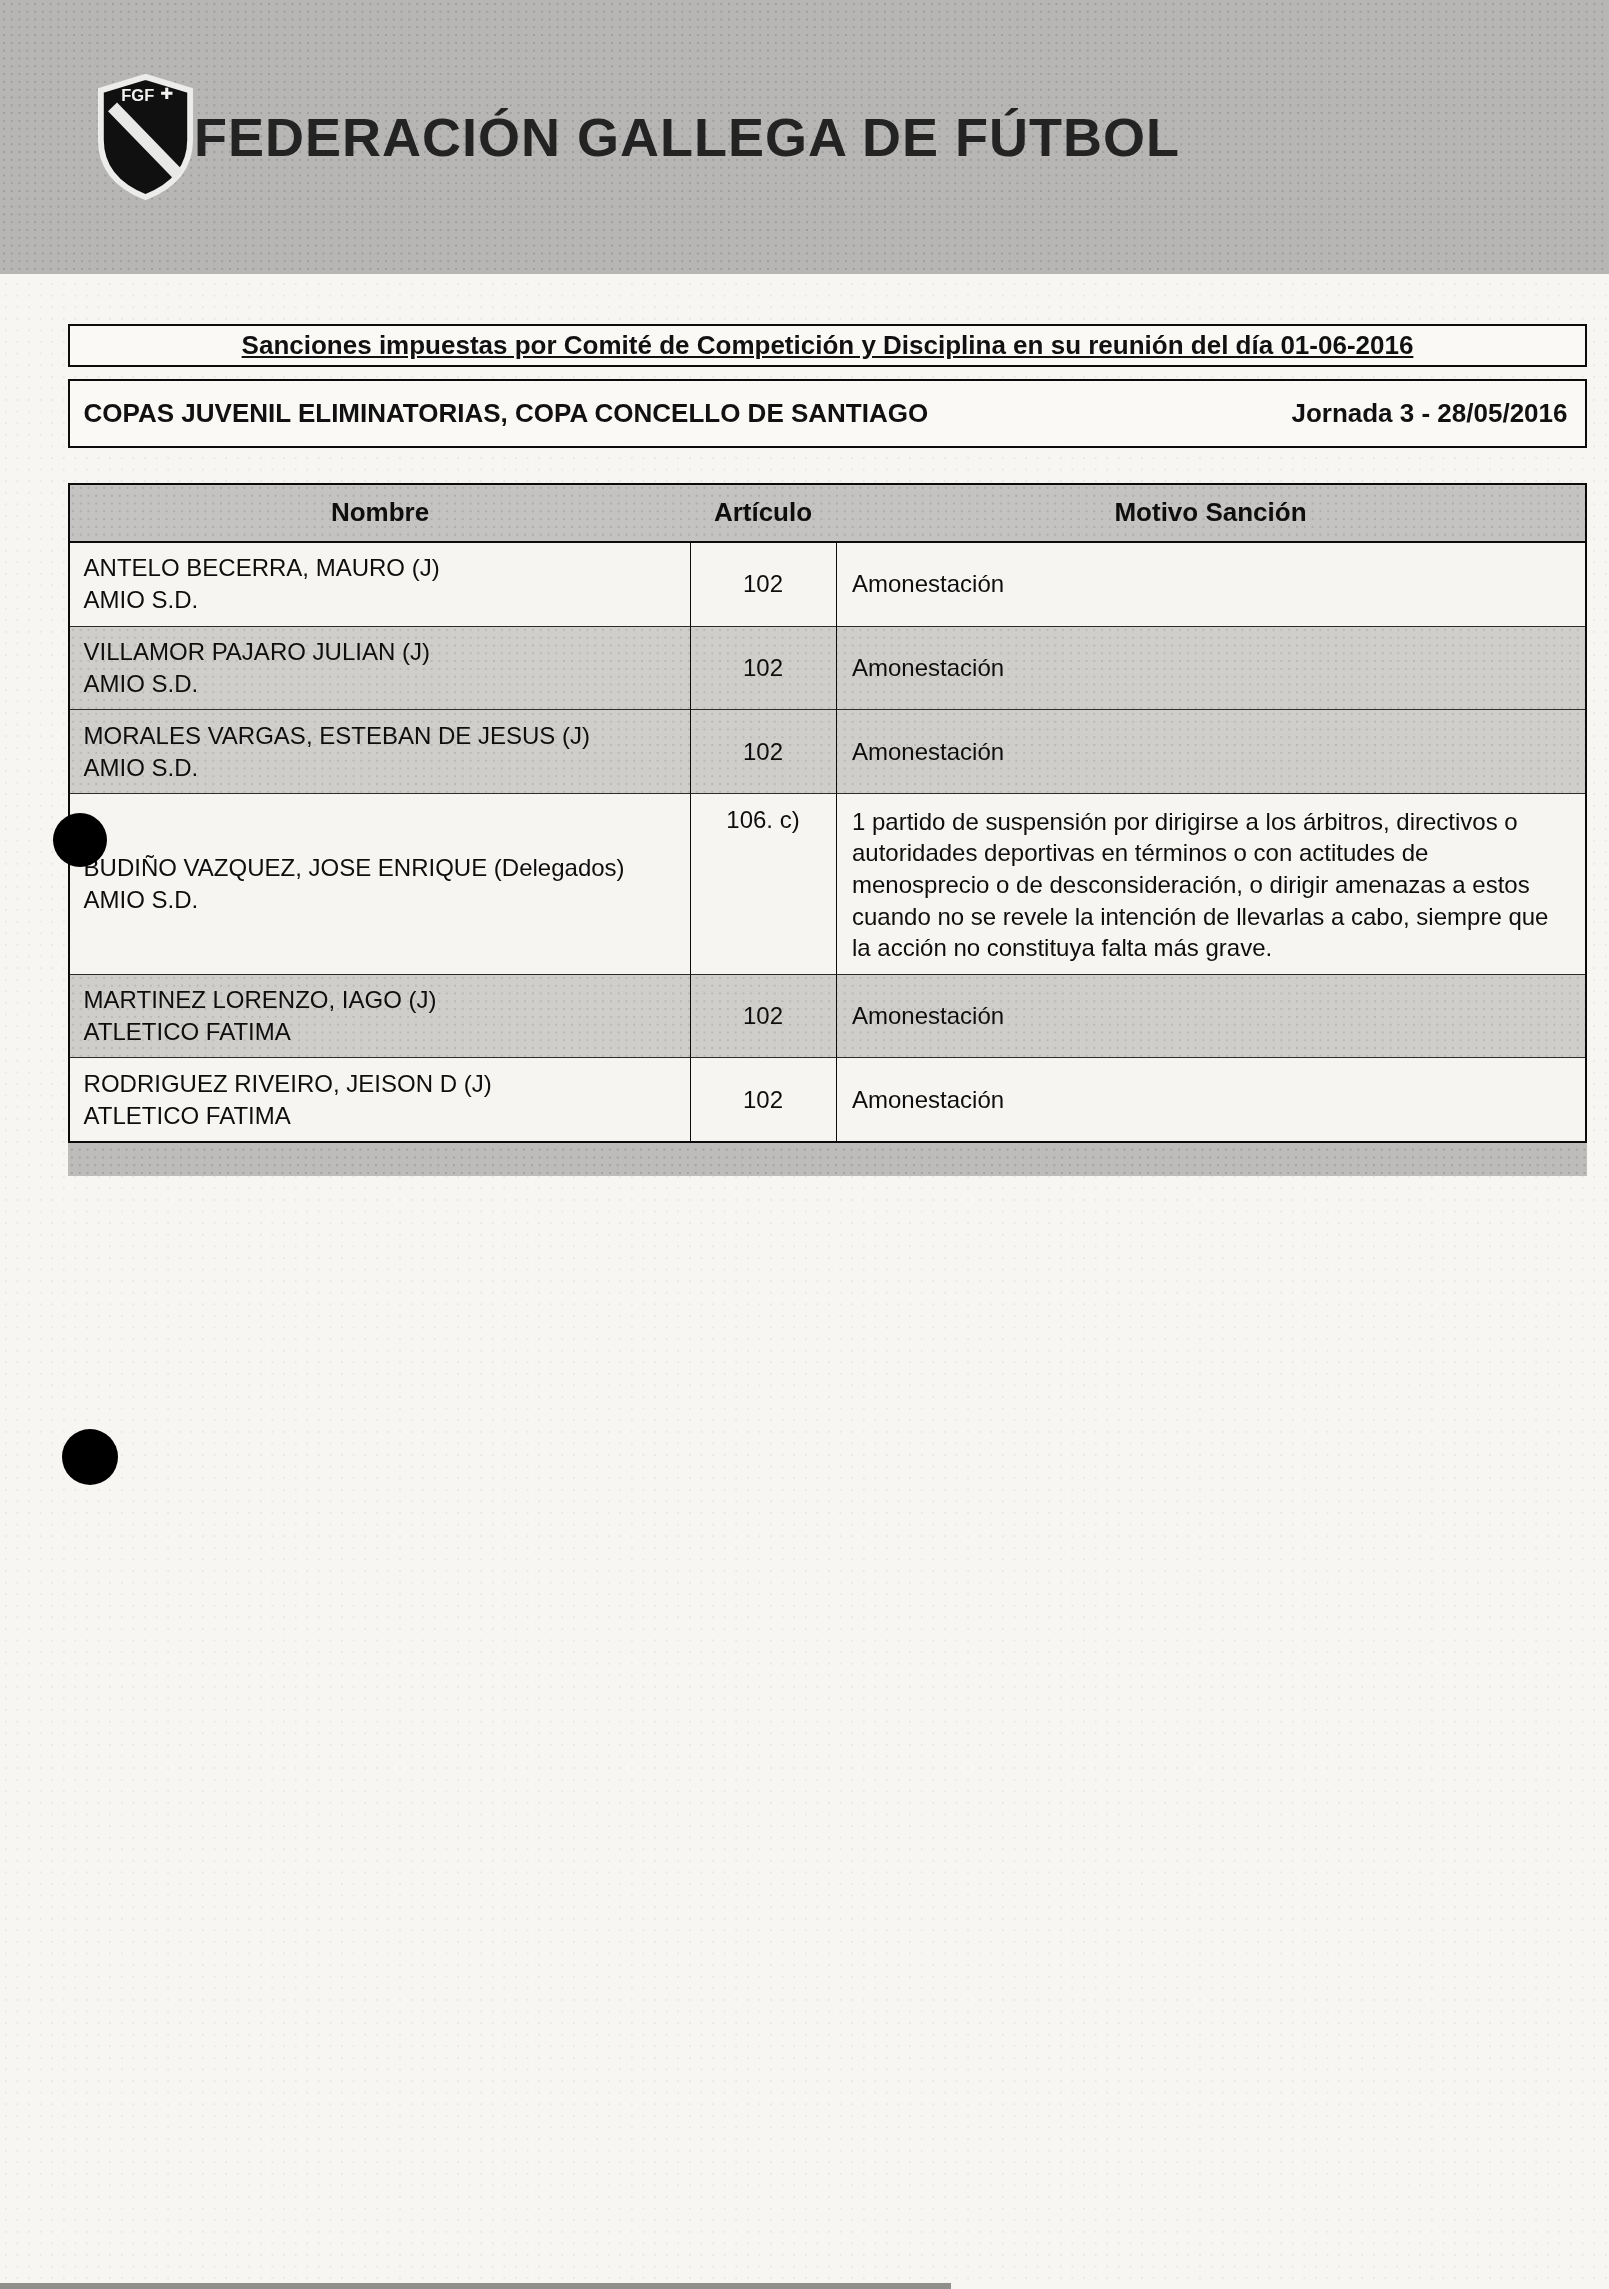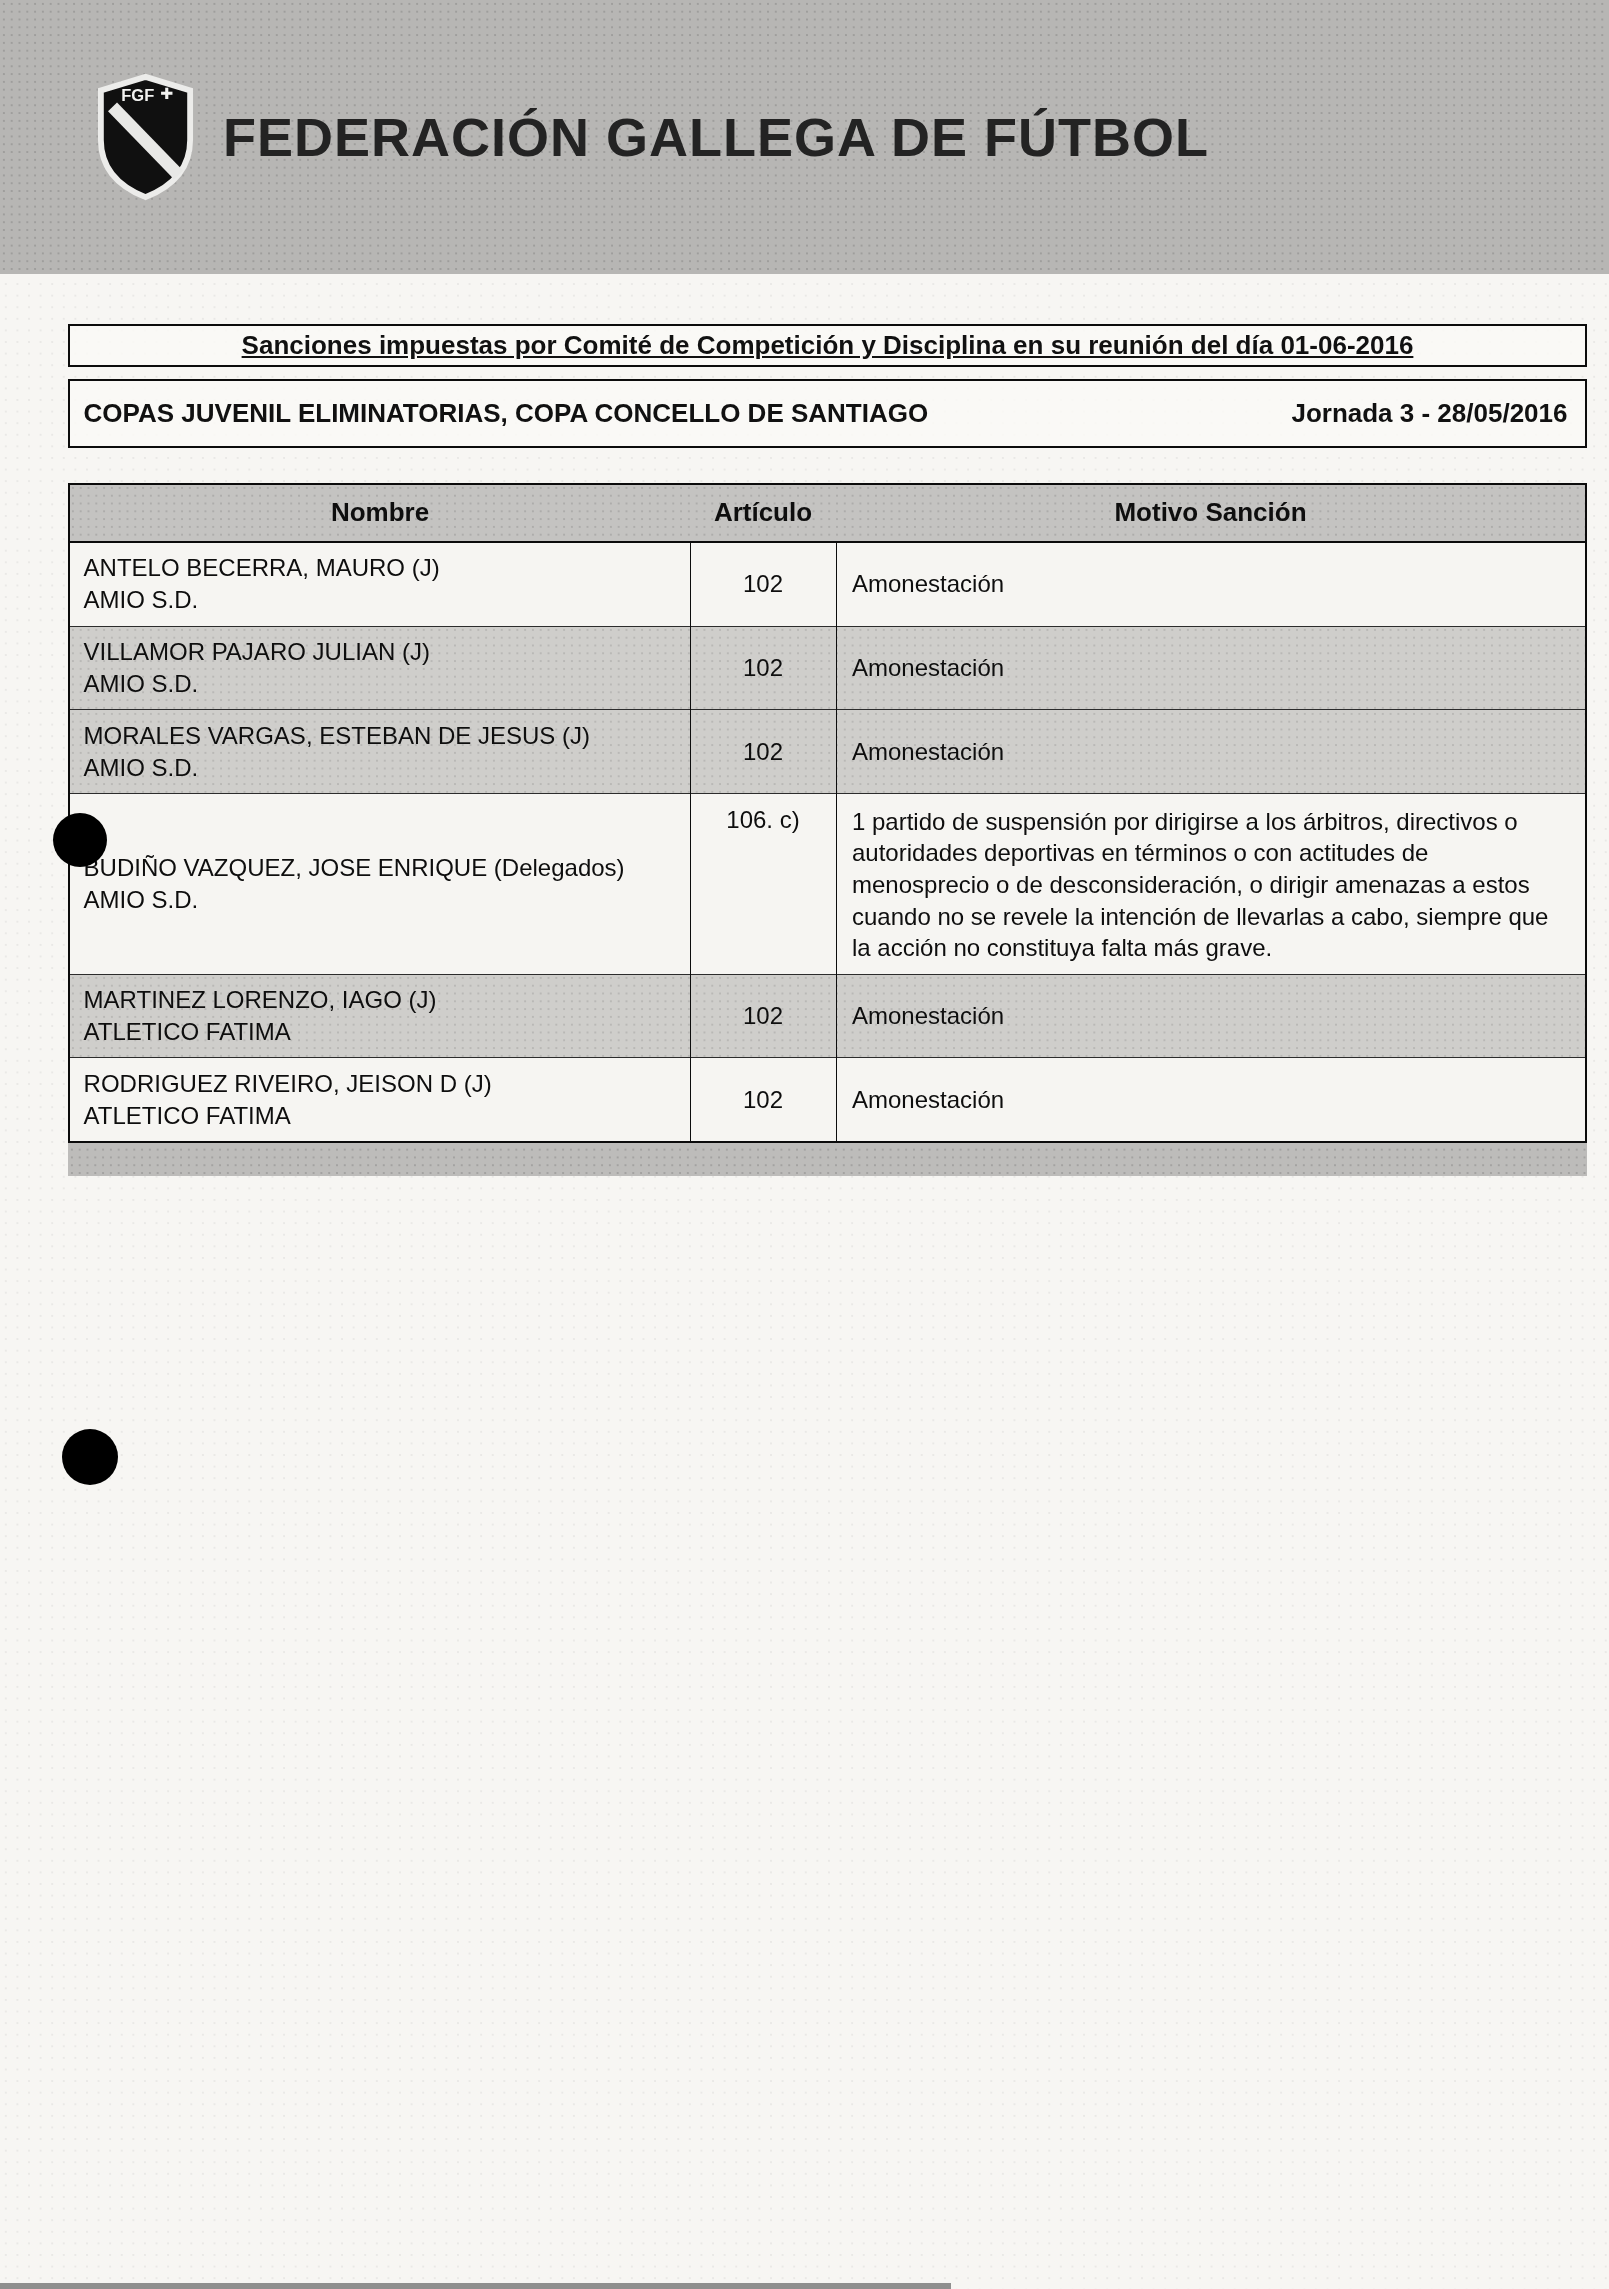--- a/index.html
+++ b/index.html
@@ -19,21 +19,20 @@
   }
 
   
   .band {
     height:274px;
     background-color:#b7b6b4;
     background-image: radial-gradient(rgba(70,70,70,.22) 1.1px, transparent 1.4px);
     background-size:7.8px 7.8px;
     display:flex;
     align-items:center;
-    gap:29px;
     padding-left:97px;
   }
   .logo {
     width:97px;
     height:132px;
     flex:0 0 auto;
   }
   .logo svg { width:100%; height:100%; display:block; }
   .band h1 {
     font-size:54px;

